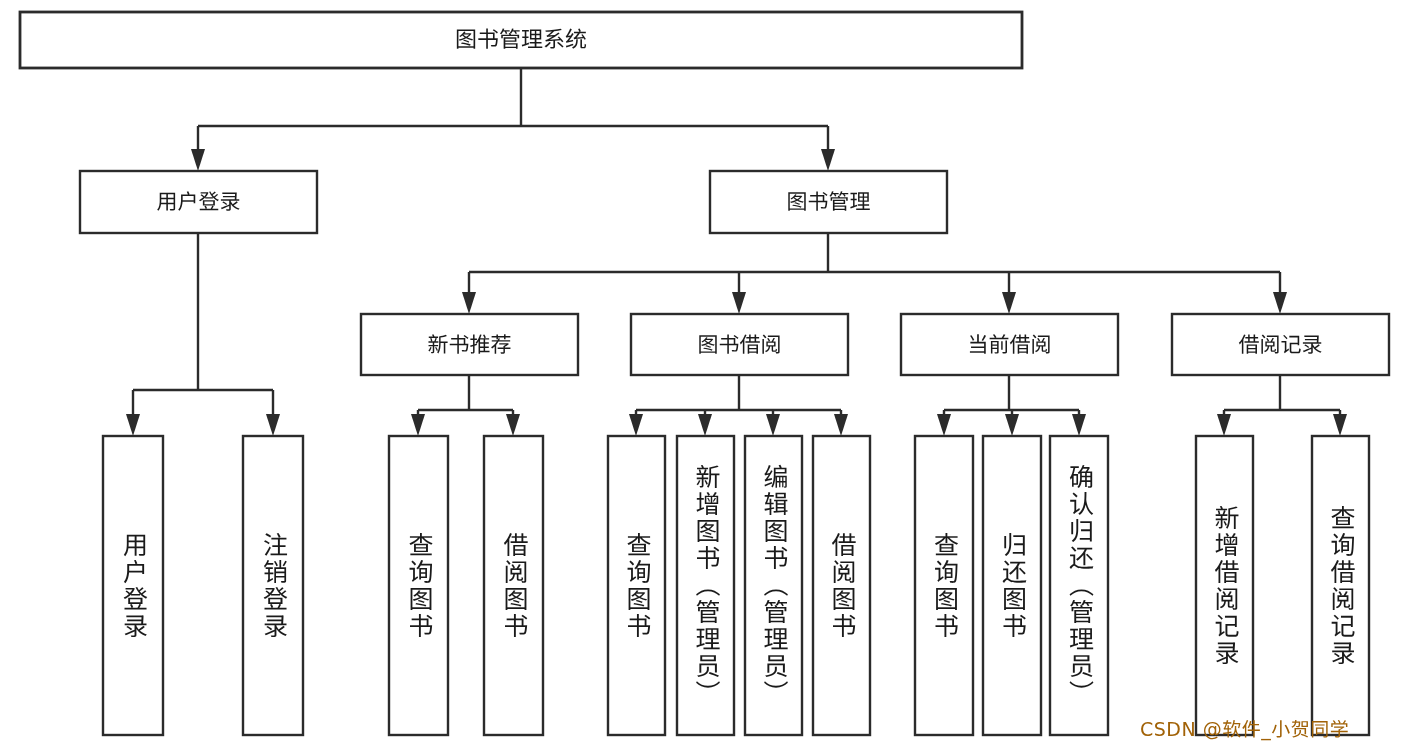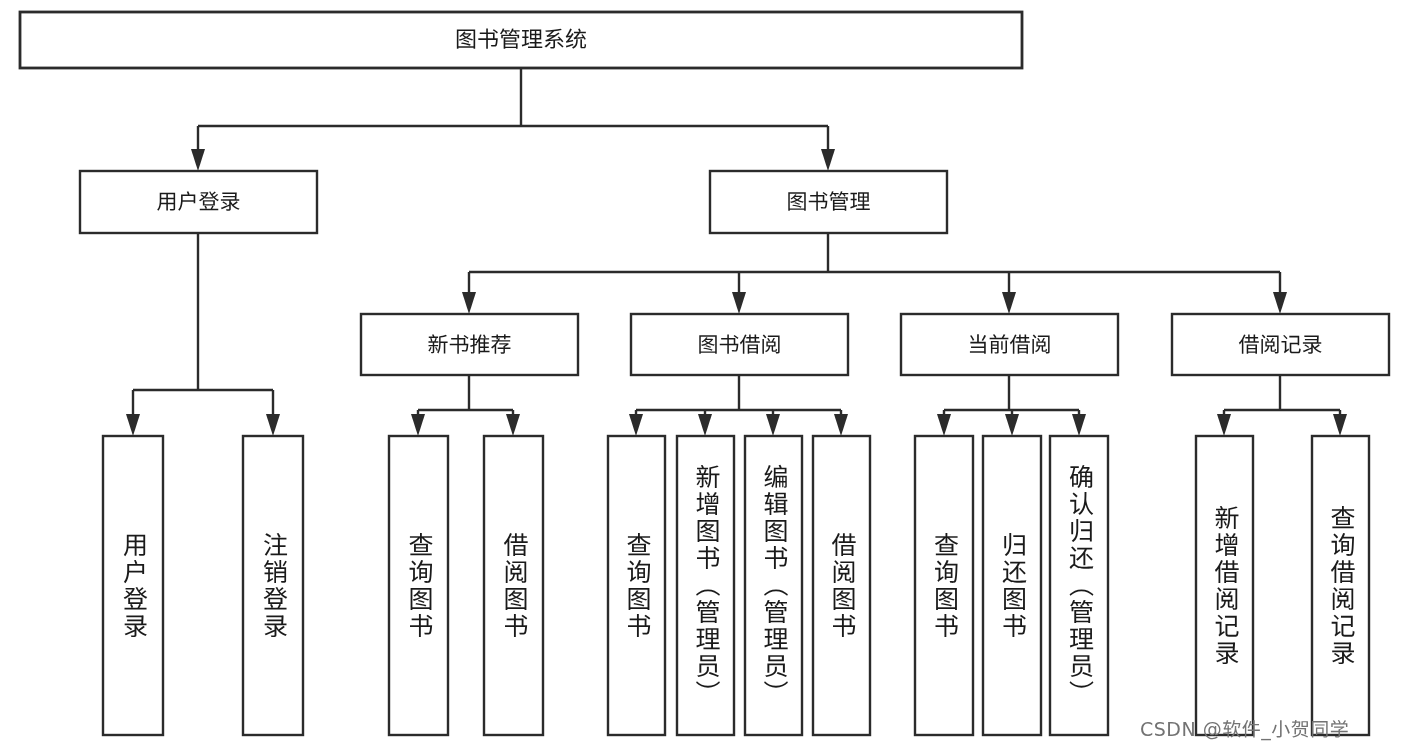--- a/index.html
+++ b/index.html
@@ -229,14 +229,14 @@
       <div class="leaf-label-wrap" style="left: 1050px; top: 436px; width: 58px; height: 299px;">
         <span class="leaf-label">确认归还（管理员）</span>
       </div>
       <div class="leaf-label-wrap" style="left: 1196px; top: 436px; width: 57px; height: 299px;">
         <span class="leaf-label">新增借阅记录</span>
       </div>
       <div class="leaf-label-wrap" style="left: 1312px; top: 436px; width: 57px; height: 299px;">
         <span class="leaf-label">查询借阅记录</span>
       </div>
     </div>
-  <div id="watermark" style="left: 1140px; top: 714px; color: #737373;">CSDN @软件_小贺同学</div>
+  <div id="watermark" style="left: 1140px; top: 714px; color: #a16207;">CSDN @软件_小贺同学</div>
 </div>
 
 </body></html>

